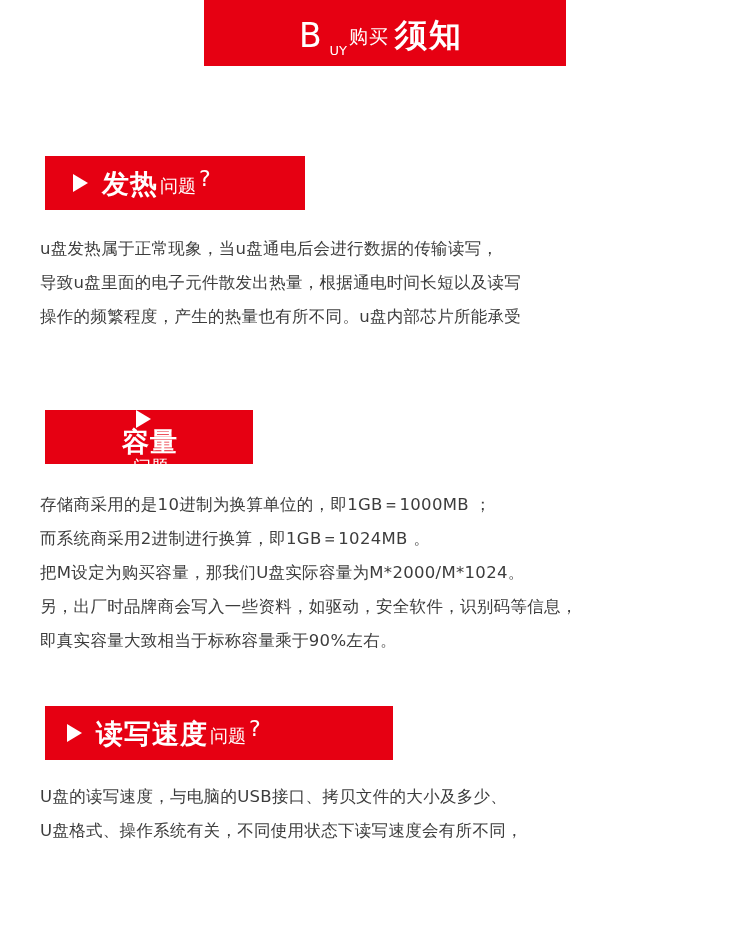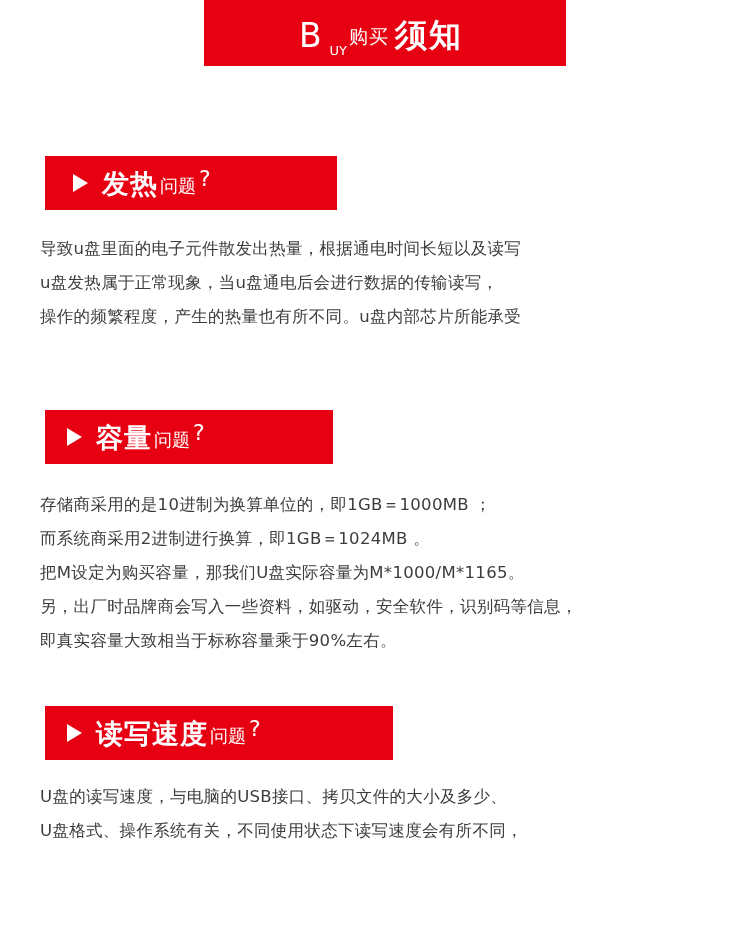--- a/index.html
+++ b/index.html
@@ -106,22 +106,22 @@
     top: 3px;
   }
   .tag .t-q {
     font-size: 22px;
     margin-left: 3px;
     line-height: 1;
     position: relative;
     top: -4px;
   }
 
-  #tag-heat { left: 45px; top: 156px; width: 292px; padding-left: 28px; }
-  #tag-capacity { left: 45px; top: 410px; width: 288px; }
+  #tag-heat { left: 45px; top: 156px; width: 260px; padding-left: 28px; }
+  #tag-capacity { left: 45px; top: 410px; width: 208px; flex-direction: column; }
   #tag-speed { left: 45px; top: 706px; width: 348px; }
 
   
   .para {
     position: absolute;
     left: 40px;
     width: 670px;
     font-size: 16.5px;
     line-height: 34px;
     color: #3c3c3c;
@@ -146,35 +146,35 @@
     </div>
   </div>
 
   <div class="tag" id="tag-heat">
     <span class="arrow"></span>
     <span class="t-main">发热</span>
     <span class="t-sub">问题</span>
     <span class="t-q">?</span>
   </div>
   <div class="para" id="para-heat">
+    <div>u盘发热属于正常现象，当u盘通电后会进行数据的传输读写，</div>
     <div>导致u盘里面的电子元件散发出热量，根据通电时间长短以及读写</div>
-    <div>u盘发热属于正常现象，当u盘通电后会进行数据的传输读写，</div>
     <div>操作的频繁程度，产生的热量也有所不同。u盘内部芯片所能承受</div>
   </div>
 
   <div class="tag" id="tag-capacity">
     <span class="arrow"></span>
     <span class="t-main">容量</span>
     <span class="t-sub">问题</span>
     <span class="t-q">?</span>
   </div>
   <div class="para" id="para-capacity">
     <div>存储商采用的是10进制为换算单位的，即1GB＝1000MB ；</div>
     <div>而系统商采用2进制进行换算，即1GB＝1024MB 。</div>
-    <div>把M设定为购买容量，那我们U盘实际容量为M*1000/M*1165。</div>
+    <div>把M设定为购买容量，那我们U盘实际容量为M*2000/M*1024。</div>
     <div>另，出厂时品牌商会写入一些资料，如驱动，安全软件，识别码等信息，</div>
     <div>即真实容量大致相当于标称容量乘于90%左右。</div>
   </div>
 
   <div class="tag" id="tag-speed">
     <span class="arrow"></span>
     <span class="t-main">读写速度</span>
     <span class="t-sub">问题</span>
     <span class="t-q">?</span>
   </div>

